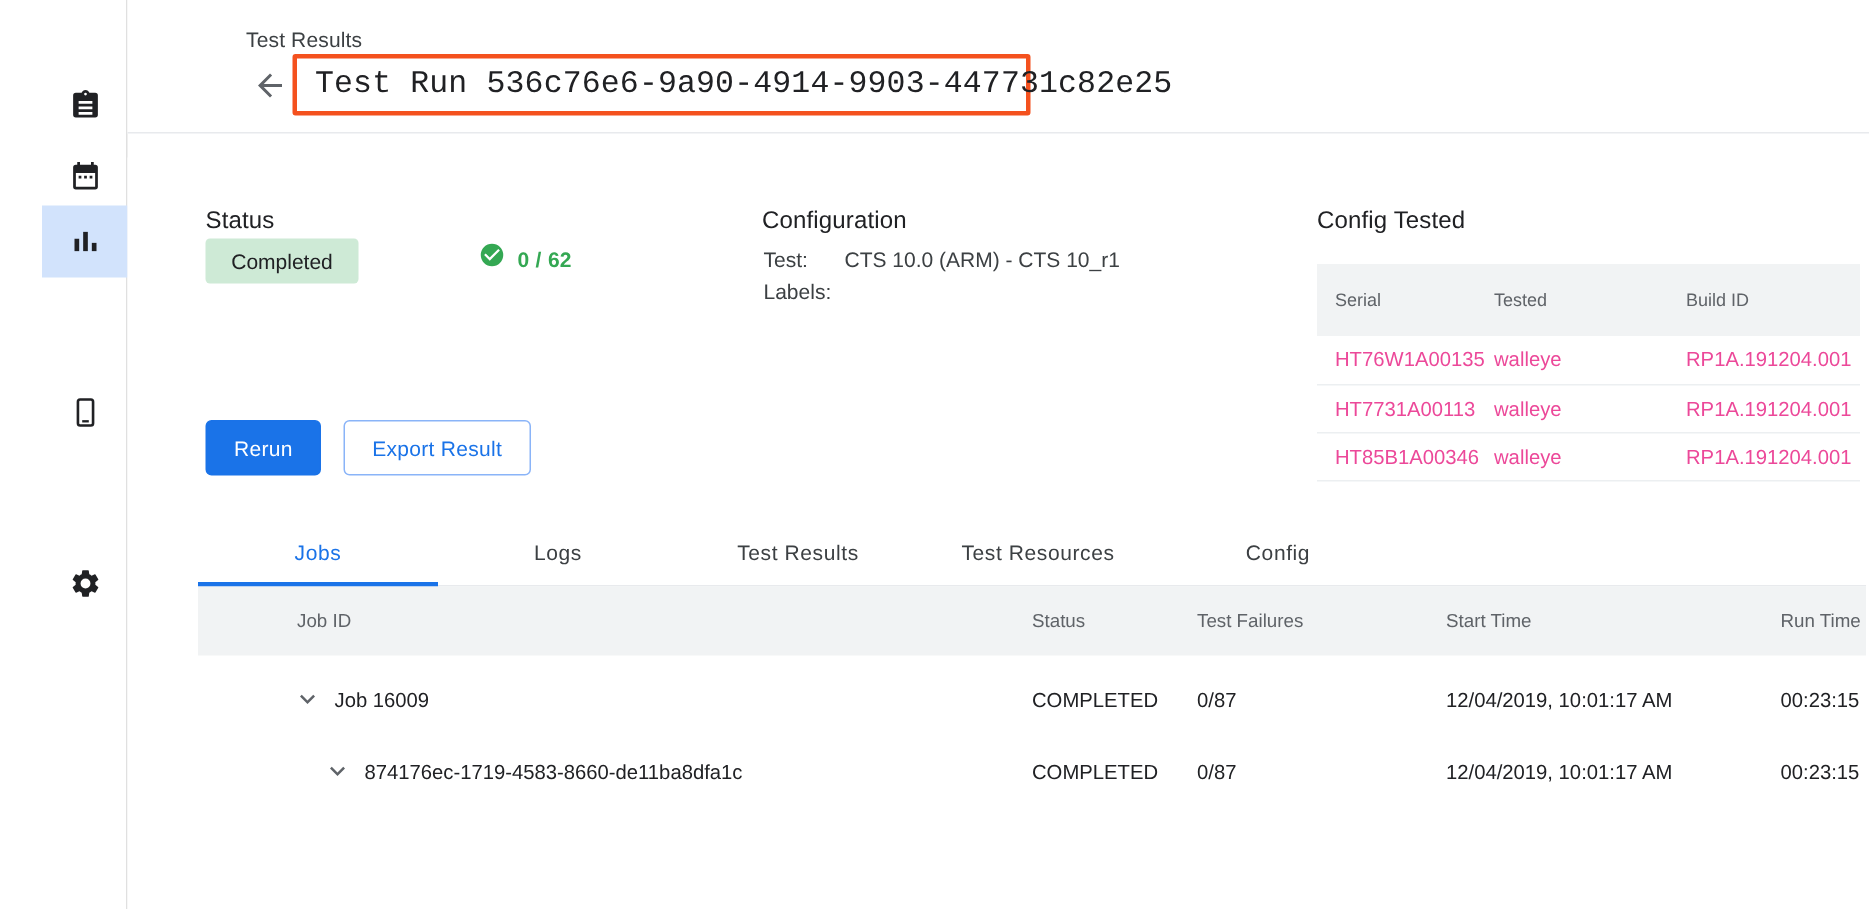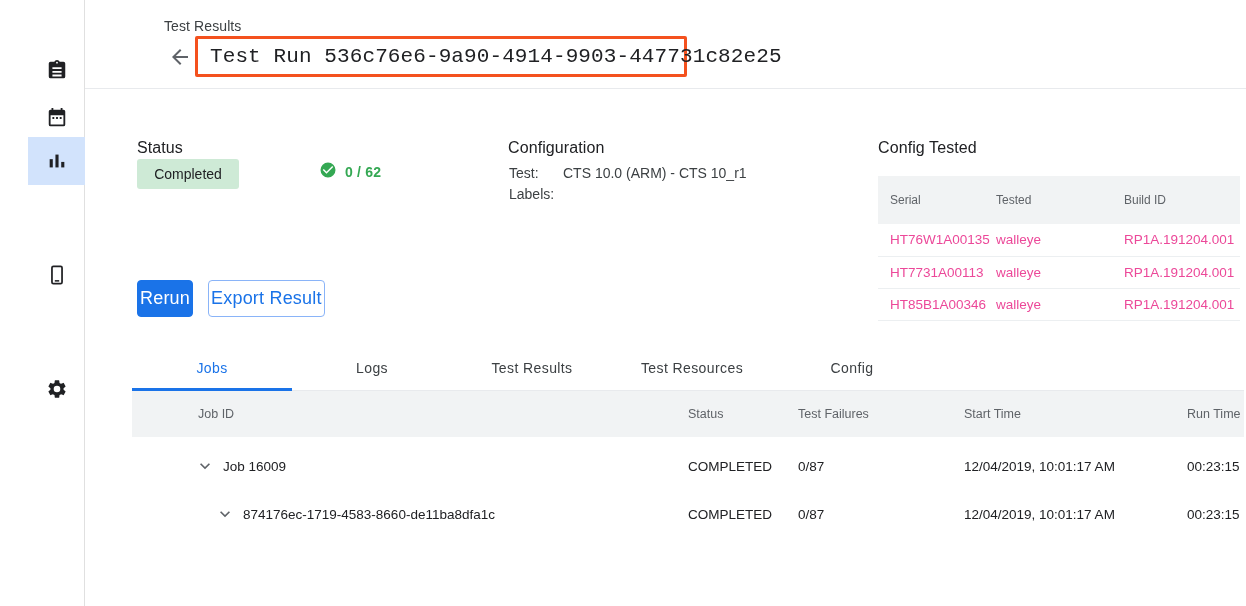--- a/index.html
+++ b/index.html
@@ -76,23 +76,23 @@
   }
   #progress-wrap {
     position: absolute; left: 234px; top: 56px;
     display: flex; align-items: center; gap: 8px;
   }
   #progress-text { font-size: 14px; color: #34a853; font-weight: bold; letter-spacing:.2px;}
 
   
   #buttons { position: absolute; left: 52px; top: 175px; display: flex; gap: 15px; }
   .btn {
-    height: 37px; border-radius: 4px; font-size: 18px;
+    height: 37px; border-radius: 4px; font-size: 14px;
     display: flex; align-items: center; justify-content: center;
-    padding: 0 2px; cursor: pointer; white-space: nowrap;
+    padding: 0 18px; cursor: pointer; white-space: nowrap;
     letter-spacing: .2px;
   }
   .btn-primary { background: #1a73e8; color: #fff; border: 1px solid #1a73e8; }
   .btn-outline { background: #fff; color: #1a73e8; border: 1px solid #8ab4f8; }
 
   
   #config-title { left: 423px; top: 34px; }
   #config-rows {
     position: absolute; left: 424px; top: 58px;
     font-size: 14px; color: #3c4043; line-height: 21px;

